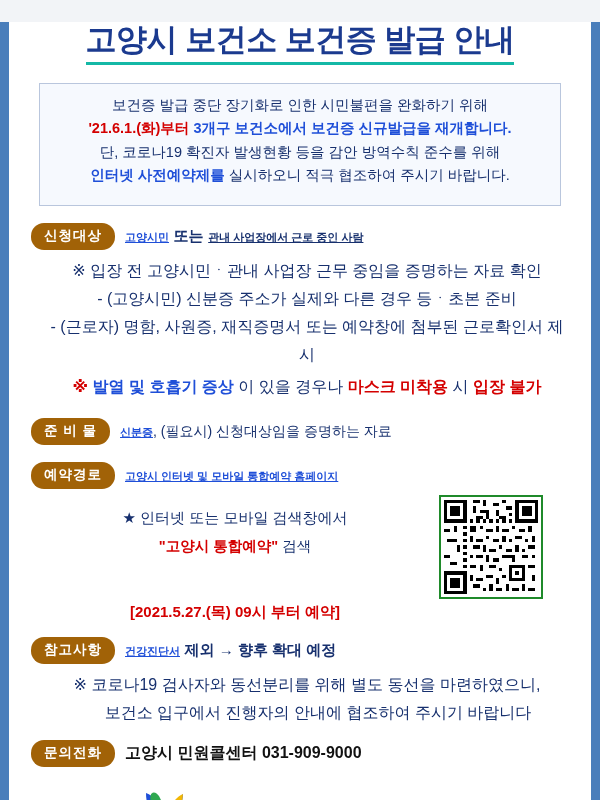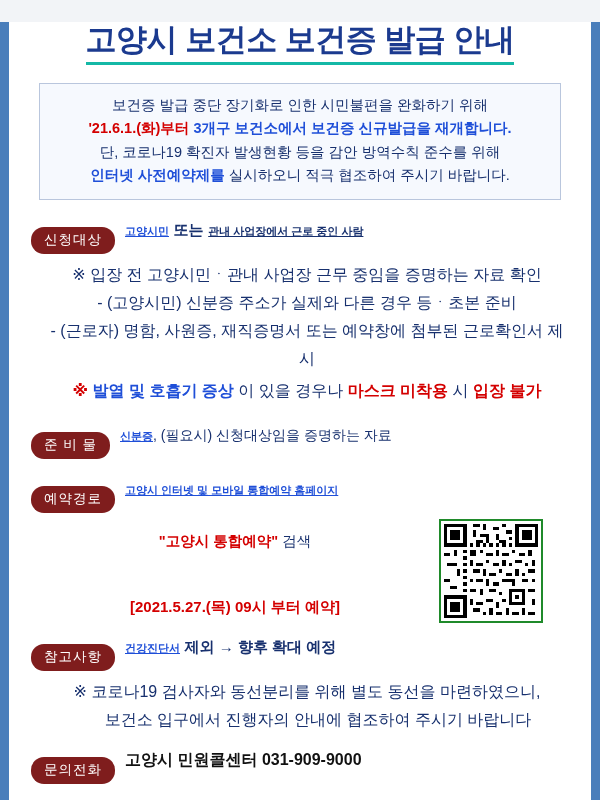--- a/index.html
+++ b/index.html
@@ -31,49 +31,49 @@
     letter-spacing:-0.5px;
     border-bottom:3px solid #14b8a6;
     padding-bottom:4px;
     line-height:1.15;
   }
   
   .intro{
     margin:18px 16px 0 16px;
     border:1px solid #b9c6dd;
     background:#f6f9fe;
-    padding:10px 10px 11px 10px;
+    padding:10px 10px 17px 10px;
     text-align:center;
     line-height:1.62;
     font-size:14.5px;
   }
   .intro div{white-space:nowrap;}
   .nv{color:#17306e;}
   .rd{color:#d40000;font-weight:bold;}
   .bl{color:#1f4fd8;font-weight:bold;}
   
   .section{
     margin:16px 8px 0 8px;
   }
   .row{
     display:flex;
     align-items:flex-start;
     gap:10px;
   }
   .pill{
     flex:0 0 auto;
-    background:#7f1d1d;
+    background:#a16207;
     color:#ffffff;
     font-size:13.5px;
-    font-weight:normal;
+    font-weight:bold;
     border-radius:13px;
     padding:4px 13px 5px 13px;
     letter-spacing:1px;
     white-space:nowrap;
-    margin-top:11px;
+    margin-top:1px;
   }
   .rowmain{
     padding-top:3px;
     font-size:16.5px;
     line-height:1.3;
   }
   .big-link{
     color:#1f4fd8;
     font-weight:bold;
     text-decoration:underline;
@@ -205,20 +205,21 @@
 
   <div class="section">
     <div class="row">
       <div class="pill">예약경로</div>
       <div class="rowmain">
         <span class="big-link">고양시 인터넷 및 모바일 통합예약 홈페이지</span>
       </div>
     </div>
     <div class="reserve-body">
       <div class="reserve-text">
+        <div class="star">★  인터넷 또는 모바일 검색창에서</div>
         <div>
           <span class="quote">"고양시 통합예약"</span>
           <span>검색</span>
         </div>
         <div class="bracket">[2021.5.27.(목) 09시 부터 예약]</div>
       </div>
       <div class="qr-box">
         <svg width="94" height="94" viewBox="0 0 29 29" shape-rendering="crispEdges">
           <rect width="29" height="29" fill="#ffffff"></rect>
           <g fill="#000000">

